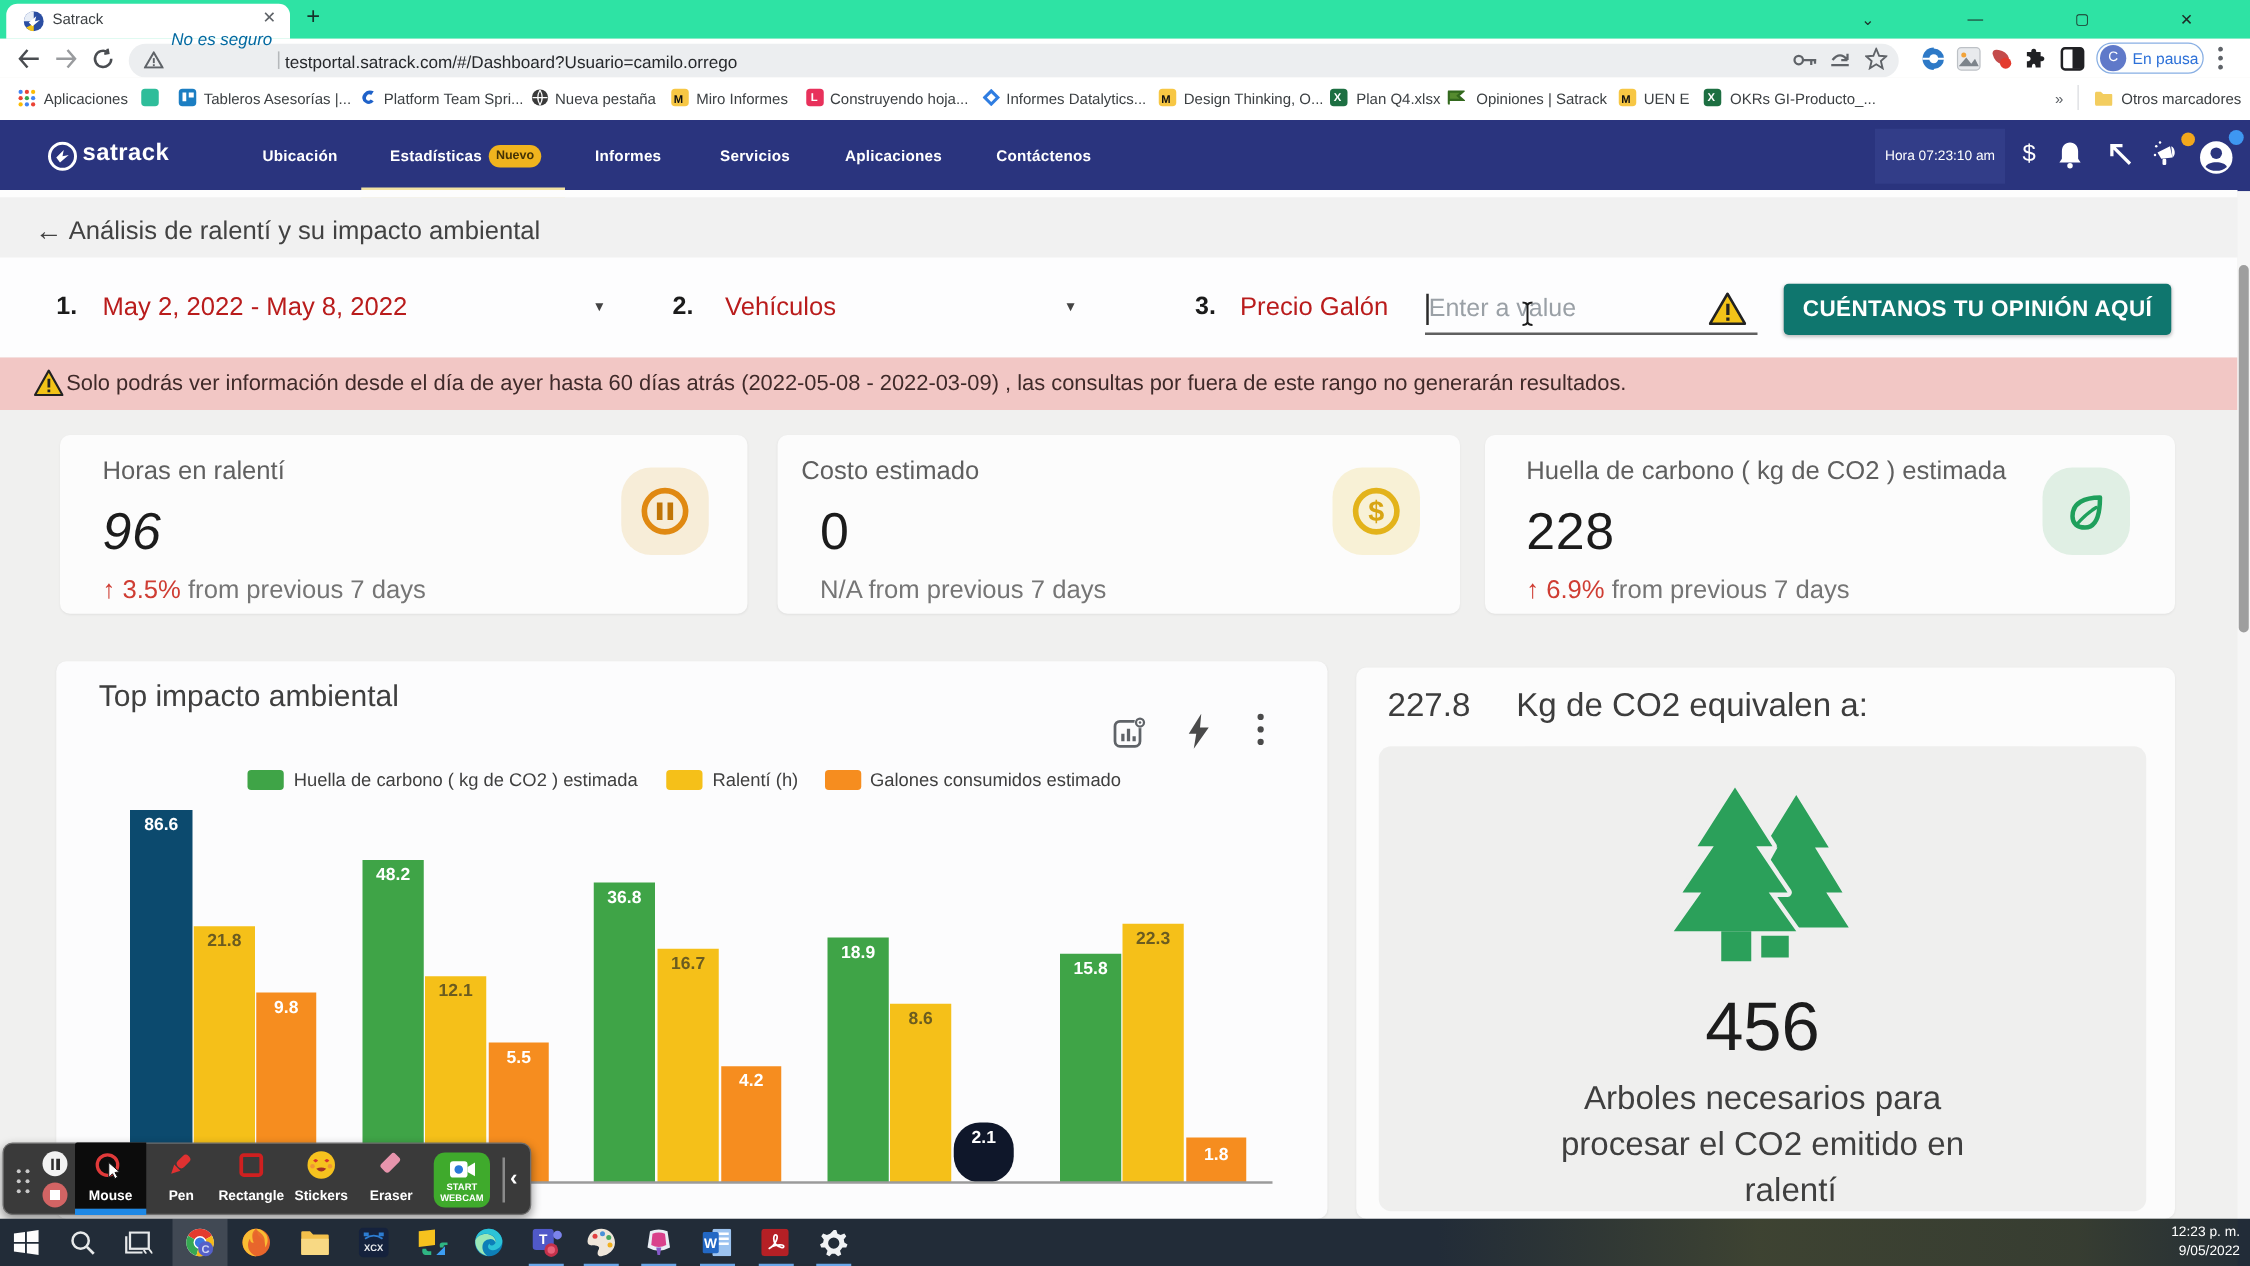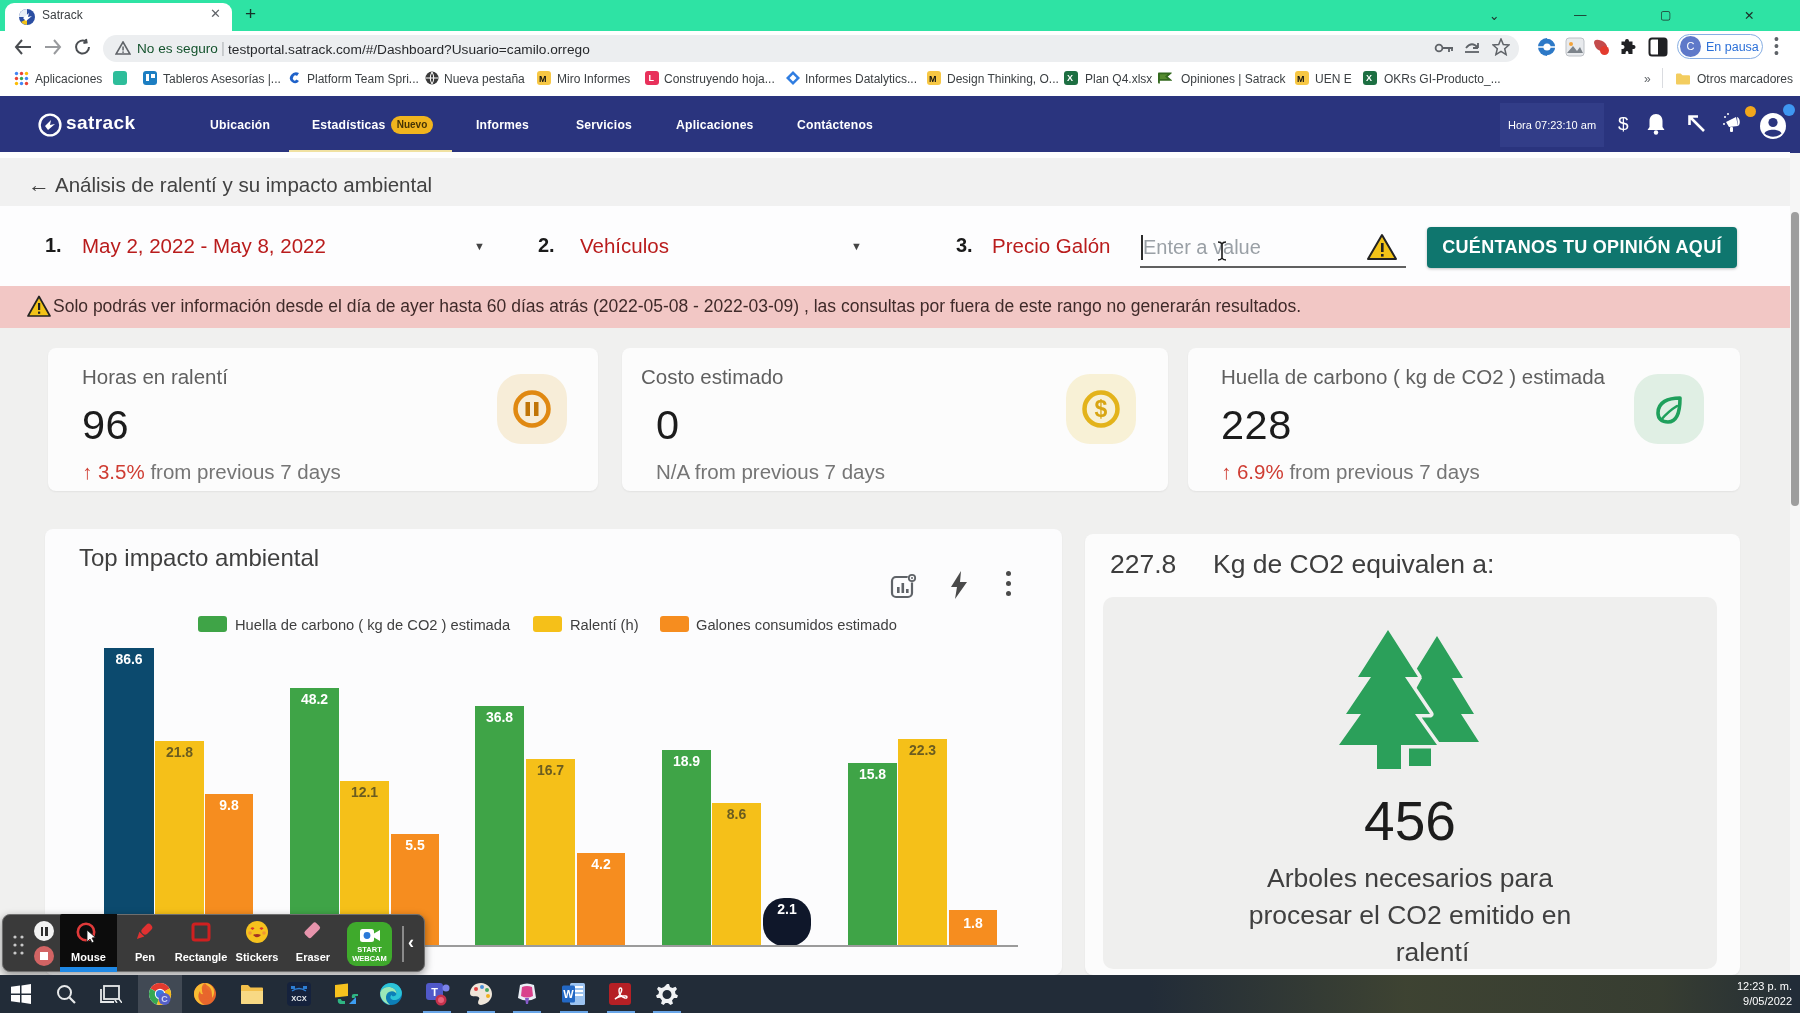--- a/index.html
+++ b/index.html
@@ -123,21 +123,21 @@
   <path d="M12 1.5 L23 21 L1 21 Z" fill="#f2c318" stroke="#222" stroke-width="1.7" stroke-linejoin="round"></path>
   <rect x="11" y="8" width="2.2" height="7" fill="#222"></rect>
   <rect x="11" y="16.6" width="2.2" height="2.2" fill="#222"></rect>
 </svg>
 <div class="abs" style="left:53px; top:296px; font-size:17.5px; color:#3f2a29;">Solo podrás ver información desde el día de ayer hasta 60 días atrás (2022-05-08 - 2022-03-09) , las consultas por fuera de este rango no generarán resultados.</div>
 
 <div class="card" style="left:48px; top:348px; width:550px; height:143px;"></div>
 <div class="card" style="left:622px; top:348px; width:546px; height:143px;"></div>
 <div class="card" style="left:1188px; top:348px; width:552px; height:143px;"></div>
 <div class="kpilabel" style="left:82px; top:365px;">Horas en ralentí</div>
-<div class="kpival" style="left:82px; top:401px;">96</div>
+<div class="kpival" style="left:82px; top:401px;font-style:italic;">96</div>
 <div class="kpidelta" style="left:82px; top:460px;"><span class="red" style="font-weight:700;">↑</span> <span class="red">3.5%</span> from previous 7 days</div>
 <div class="kpilabel" style="left:641px; top:365px;">Costo estimado</div>
 <div class="kpival" style="left:656px; top:401px;">0</div>
 <div class="kpidelta" style="left:656px; top:460px;">N/A from previous 7 days</div>
 <div class="kpilabel" style="left:1221px; top:365px;">Huella de carbono ( kg de CO2 ) estimada</div>
 <div class="kpival" style="left:1221px; top:401px;">228</div>
 <div class="kpidelta" style="left:1221px; top:460px;"><span class="red" style="font-weight:700;">↑</span> <span class="red">6.9%</span> from previous 7 days</div>
 
 <div class="blob" style="left:497px; top:374px; background:#f7edd8;"></div>
 <svg class="abs" style="left:511px; top:388px;" width="42" height="42" viewBox="0 0 42 42">
@@ -297,21 +297,21 @@
     <path d="M10 1 L16 8 L10 15 M16 8 L1 8" stroke="#999b9e" stroke-width="2" fill="none"></path>
   </svg>
 <svg class="abs" style="left:74px; top:38px;" width="18" height="18" viewBox="0 0 18 18">
     <path d="M15 9 A6.5 6.5 0 1 1 12 3.6 M12 1 L12.6 4.4 L9.4 5" stroke="#4a4d51" stroke-width="2" fill="none"></path>
   </svg>
 <svg class="abs" style="left:115px; top:41px;" width="16" height="14" viewBox="0 0 16 14">
     <path d="M8 1 L15 13 L1 13 Z" fill="none" stroke="#5f6368" stroke-width="1.6"></path>
     <rect x="7.3" y="5.5" width="1.5" height="4" fill="#5f6368"></rect>
     <rect x="7.3" y="10.4" width="1.5" height="1.5" fill="#5f6368"></rect>
   </svg>
-<div class="abs" style="left:137px; top:41px; font-size:13.6px; color:#14532d;">No es seguro</div>
+<div class="abs" style="left:137px; top:24px; font-size:13.6px; color:#0369a1;font-style:italic;">No es seguro</div>
 <div class="abs" style="left:221px; top:39px; font-size:15px; color:#b5b8bb;">|</div>
 <div class="abs" style="left:228px; top:42px; font-size:13.7px; color:#27292c;">testportal.satrack.com/#/Dashboard?Usuario=camilo.orrego</div>
 <svg class="abs" style="left:1434px; top:40px;" width="20" height="16" viewBox="0 0 20 16">
     <circle cx="5" cy="8" r="3.4" fill="none" stroke="#5f6368" stroke-width="1.8"></circle>
     <path d="M8.4 8 L19 8 M15 8 L15 12 M18 8 L18 11" stroke="#5f6368" stroke-width="1.8" fill="none"></path>
   </svg>
 <svg class="abs" style="left:1463px; top:39px;" width="18" height="18" viewBox="0 0 18 18">
     <path d="M3 9 C7 4 11 4 15 9 M15 9 L15 4 M15 9 L10 9" stroke="#5f6368" stroke-width="1.8" fill="none"></path>
     <path d="M2 13 L16 13" stroke="#5f6368" stroke-width="1.8"></path>
   </svg>

